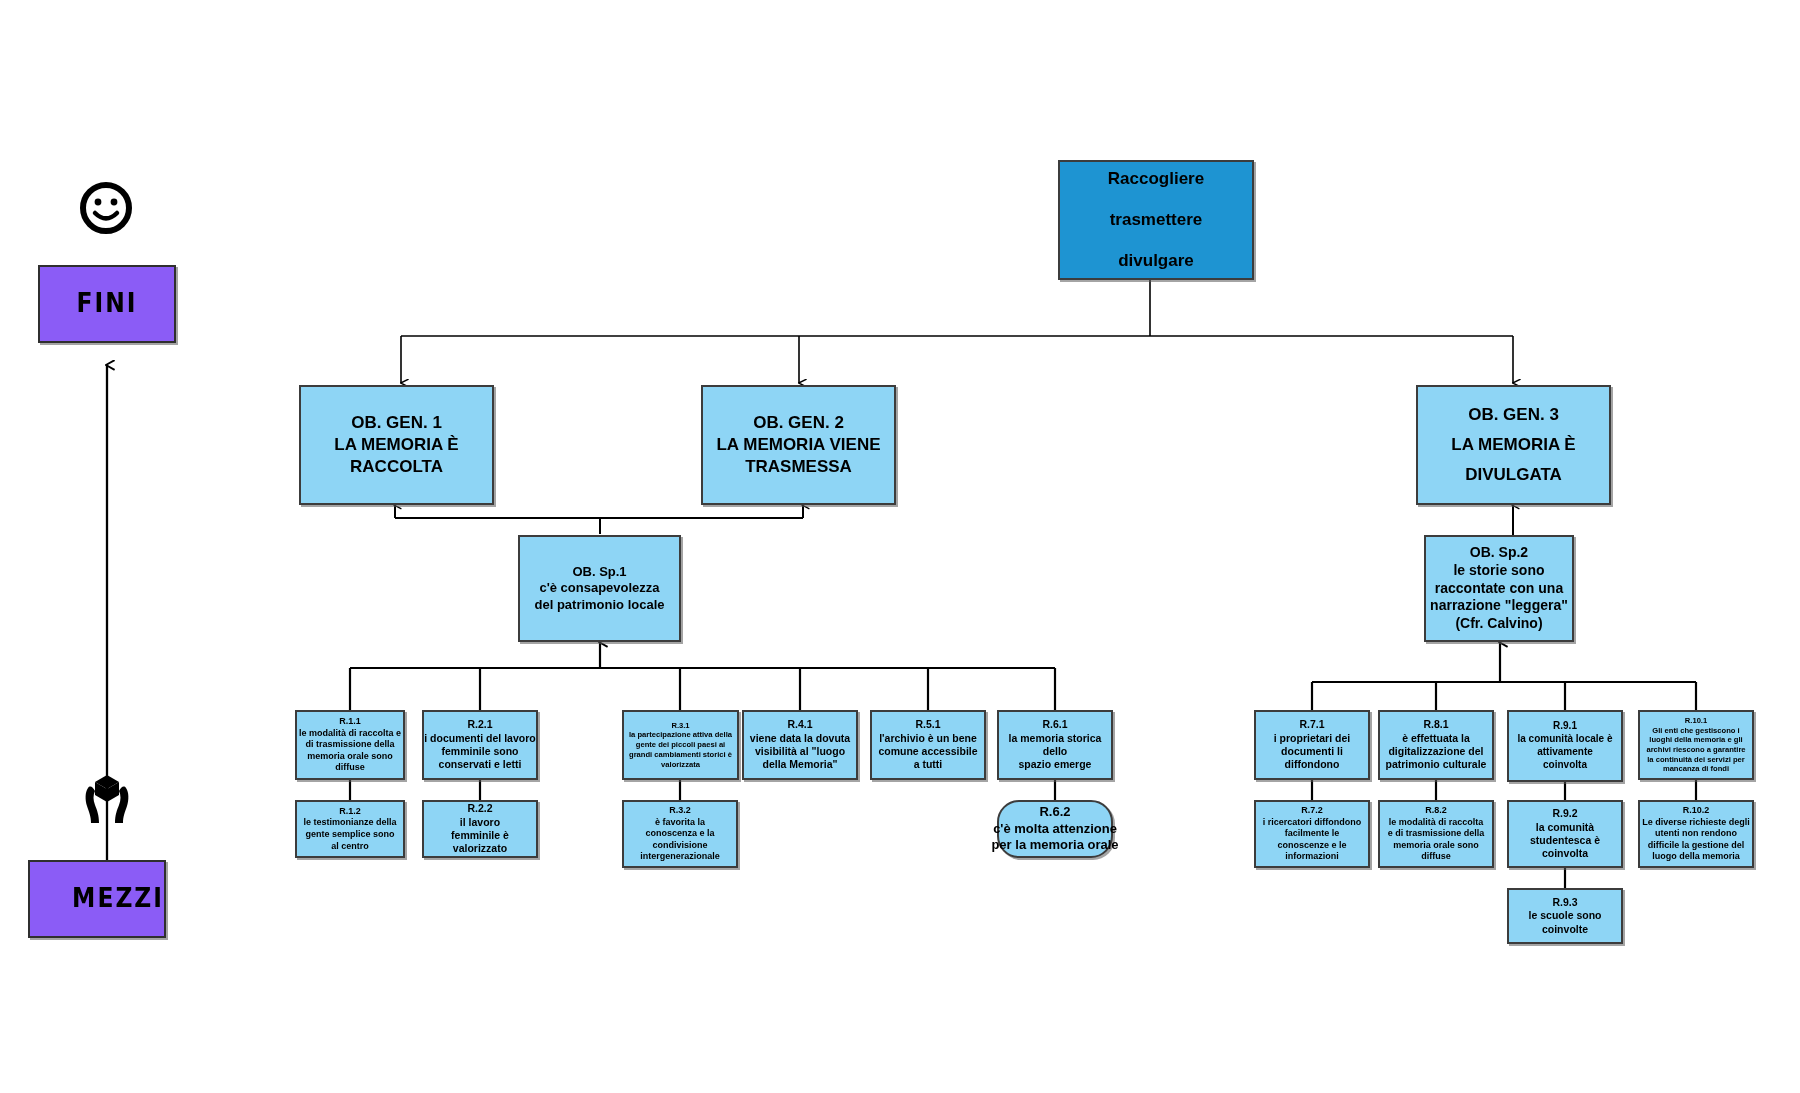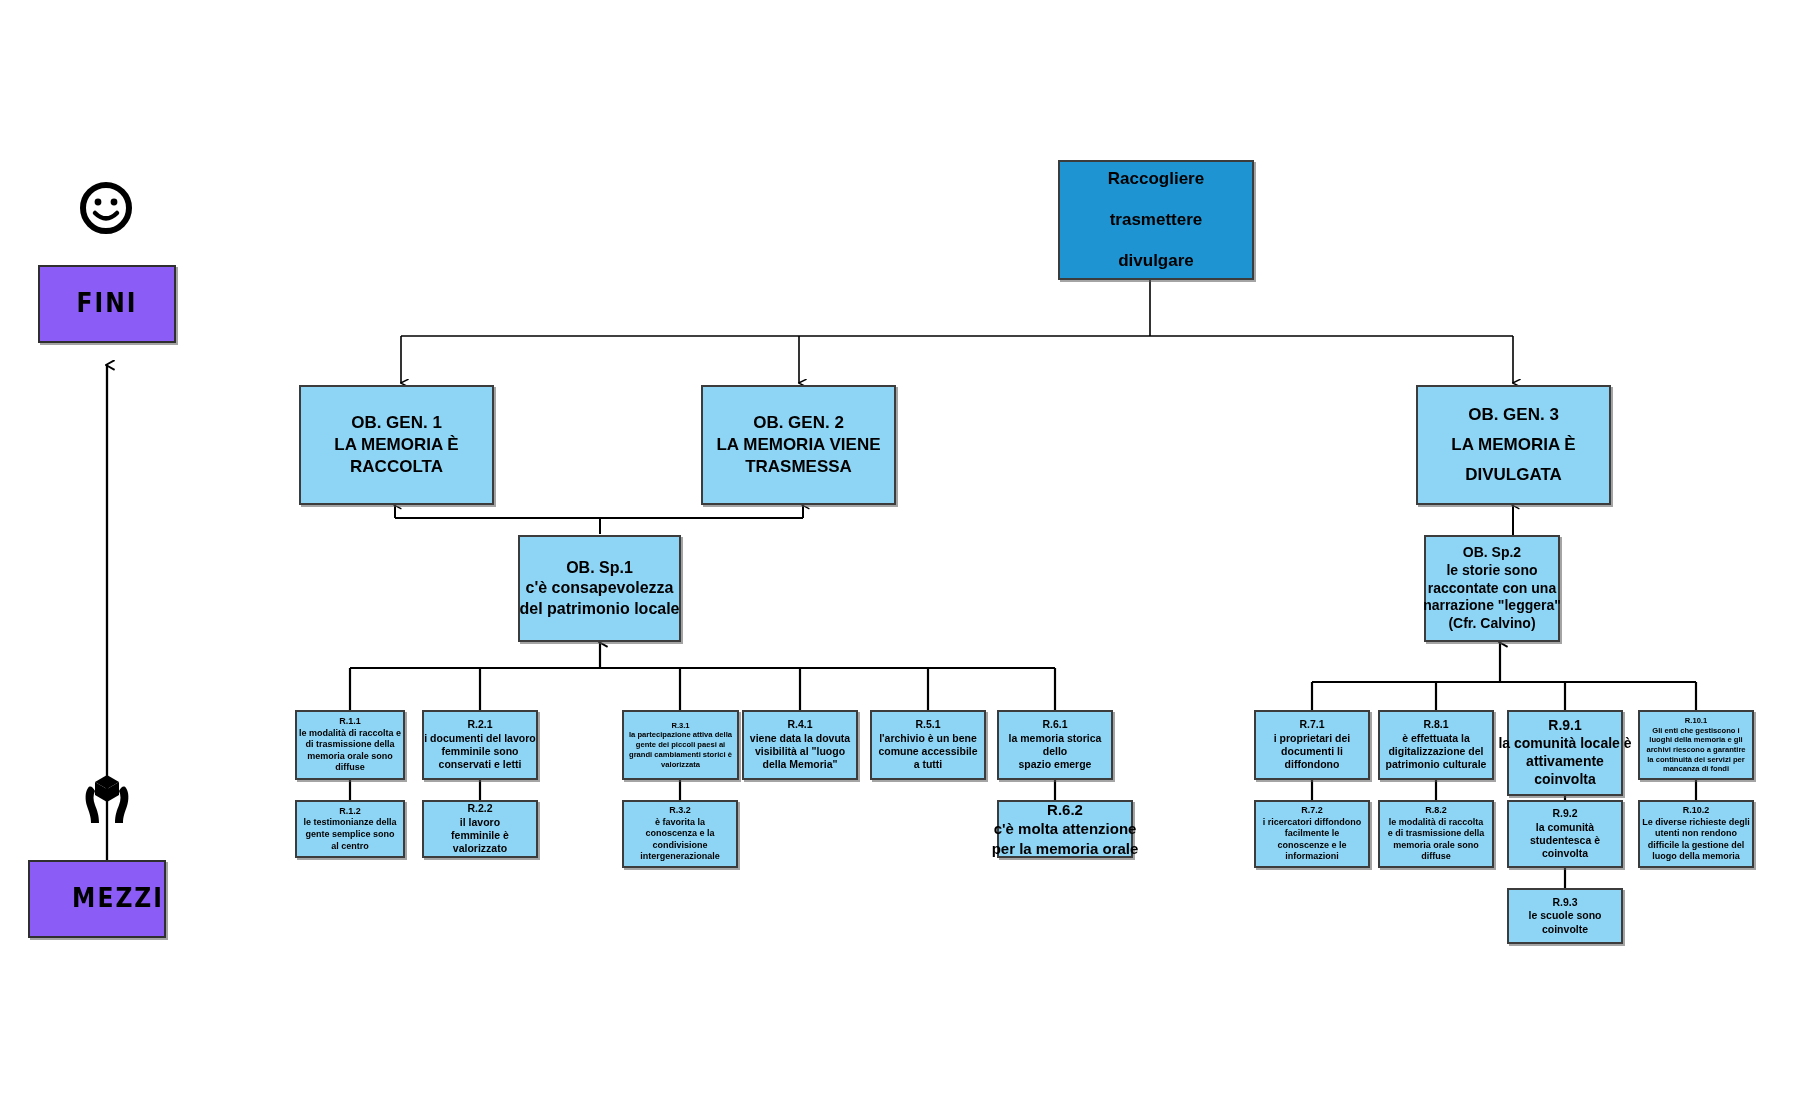--- a/index.html
+++ b/index.html
@@ -63,21 +63,21 @@
   .obgen-node {
     background: #8ed5f5;
     font-weight: 700;
     font-size: 17px;
   }
 
   
   .obsp-node {
     background: #8ed5f5;
     font-weight: 700;
-    font-size: 16px;
+    font-size: 13px;
   }
 
   
   .res-node {
     background: #8ed5f5;
     font-weight: 700;
     font-size: 12.5px;
   }
   
   .res-node.small {
@@ -222,21 +222,21 @@
     <span class="ln">LA MEMORIA È</span>
     <span class="ln">DIVULGATA</span>
   </div>
 
   <div class="node obsp-node" style="left:518px; top:535px; width:163px; height:107px;">
     <span class="ln">OB. Sp.1</span>
     <span class="ln">c'è consapevolezza</span>
     <span class="ln">del patrimonio locale</span>
   </div>
 
-  <div class="node obsp-node" style="left:1424px; top:535px; width:136px; height:107px; font-size:14px;align-items:center;">
+  <div class="node obsp-node" style="left:1424px; top:535px; width:150px; height:107px; font-size:14px;align-items:center;">
     <span class="ln">OB. Sp.2</span>
     <span class="ln">le storie sono</span>
     <span class="ln">raccontate con una</span>
     <span class="ln">narrazione "leggera"</span>
     <span class="ln">(Cfr. Calvino)</span>
   </div>
 
   <div class="node res-node small" style="left:295px; top:710px; width:110px; height:70px;">
     <span class="ln code">R.1.1</span>
     <span class="ln">le modalità di raccolta e</span>
@@ -296,21 +296,21 @@
     <span class="ln">a tutti</span>
   </div>
 
   <div class="node res-node" style="left:997px; top:710px; width:116px; height:70px; font-size:10.5px;">
     <span class="ln code">R.6.1</span>
     <span class="ln">la memoria storica</span>
     <span class="ln">dello</span>
     <span class="ln">spazio  emerge</span>
   </div>
 
-  <div class="node res-node" style="left:997px; top:800px; width:136px; height:58px; font-size:15px;">
+  <div class="node res-node" style="left:997px; top:800px; width:116px; height:58px; font-size:13px;border-radius:22px;">
     <span class="ln code">R.6.2</span>
     <span class="ln">c'è molta attenzione</span>
     <span class="ln">per la memoria orale</span>
   </div>
 
   <div class="node res-node" style="left:1254px; top:710px; width:116px; height:70px; font-size:10.5px;">
     <span class="ln code">R.7.1</span>
     <span class="ln">i proprietari dei</span>
     <span class="ln">documenti li</span>
     <span class="ln">diffondono</span>
@@ -332,21 +332,21 @@
   </div>
 
   <div class="node res-node small" style="left:1378px; top:800px; width:116px; height:68px;">
     <span class="ln code">R.8.2</span>
     <span class="ln">le modalità di raccolta</span>
     <span class="ln">e di trasmissione della</span>
     <span class="ln">memoria orale sono</span>
     <span class="ln">diffuse</span>
   </div>
 
-  <div class="node res-node" style="left:1507px; top:710px; width:116px; height:86px; font-size:14px;text-align:center;">
+  <div class="node res-node" style="left:1507px; top:710px; width:116px; height:72px; font-size:10px;text-align:center;">
     <span class="ln code">R.9.1</span>
     <span class="ln">la comunità locale è</span>
     <span class="ln">attivamente</span>
     <span class="ln">coinvolta</span>
   </div>
 
   <div class="node res-node" style="left:1507px; top:800px; width:116px; height:68px; font-size:10.5px;">
     <span class="ln code">R.9.2</span>
     <span class="ln">la comunità</span>
     <span class="ln">studentesca è</span>

